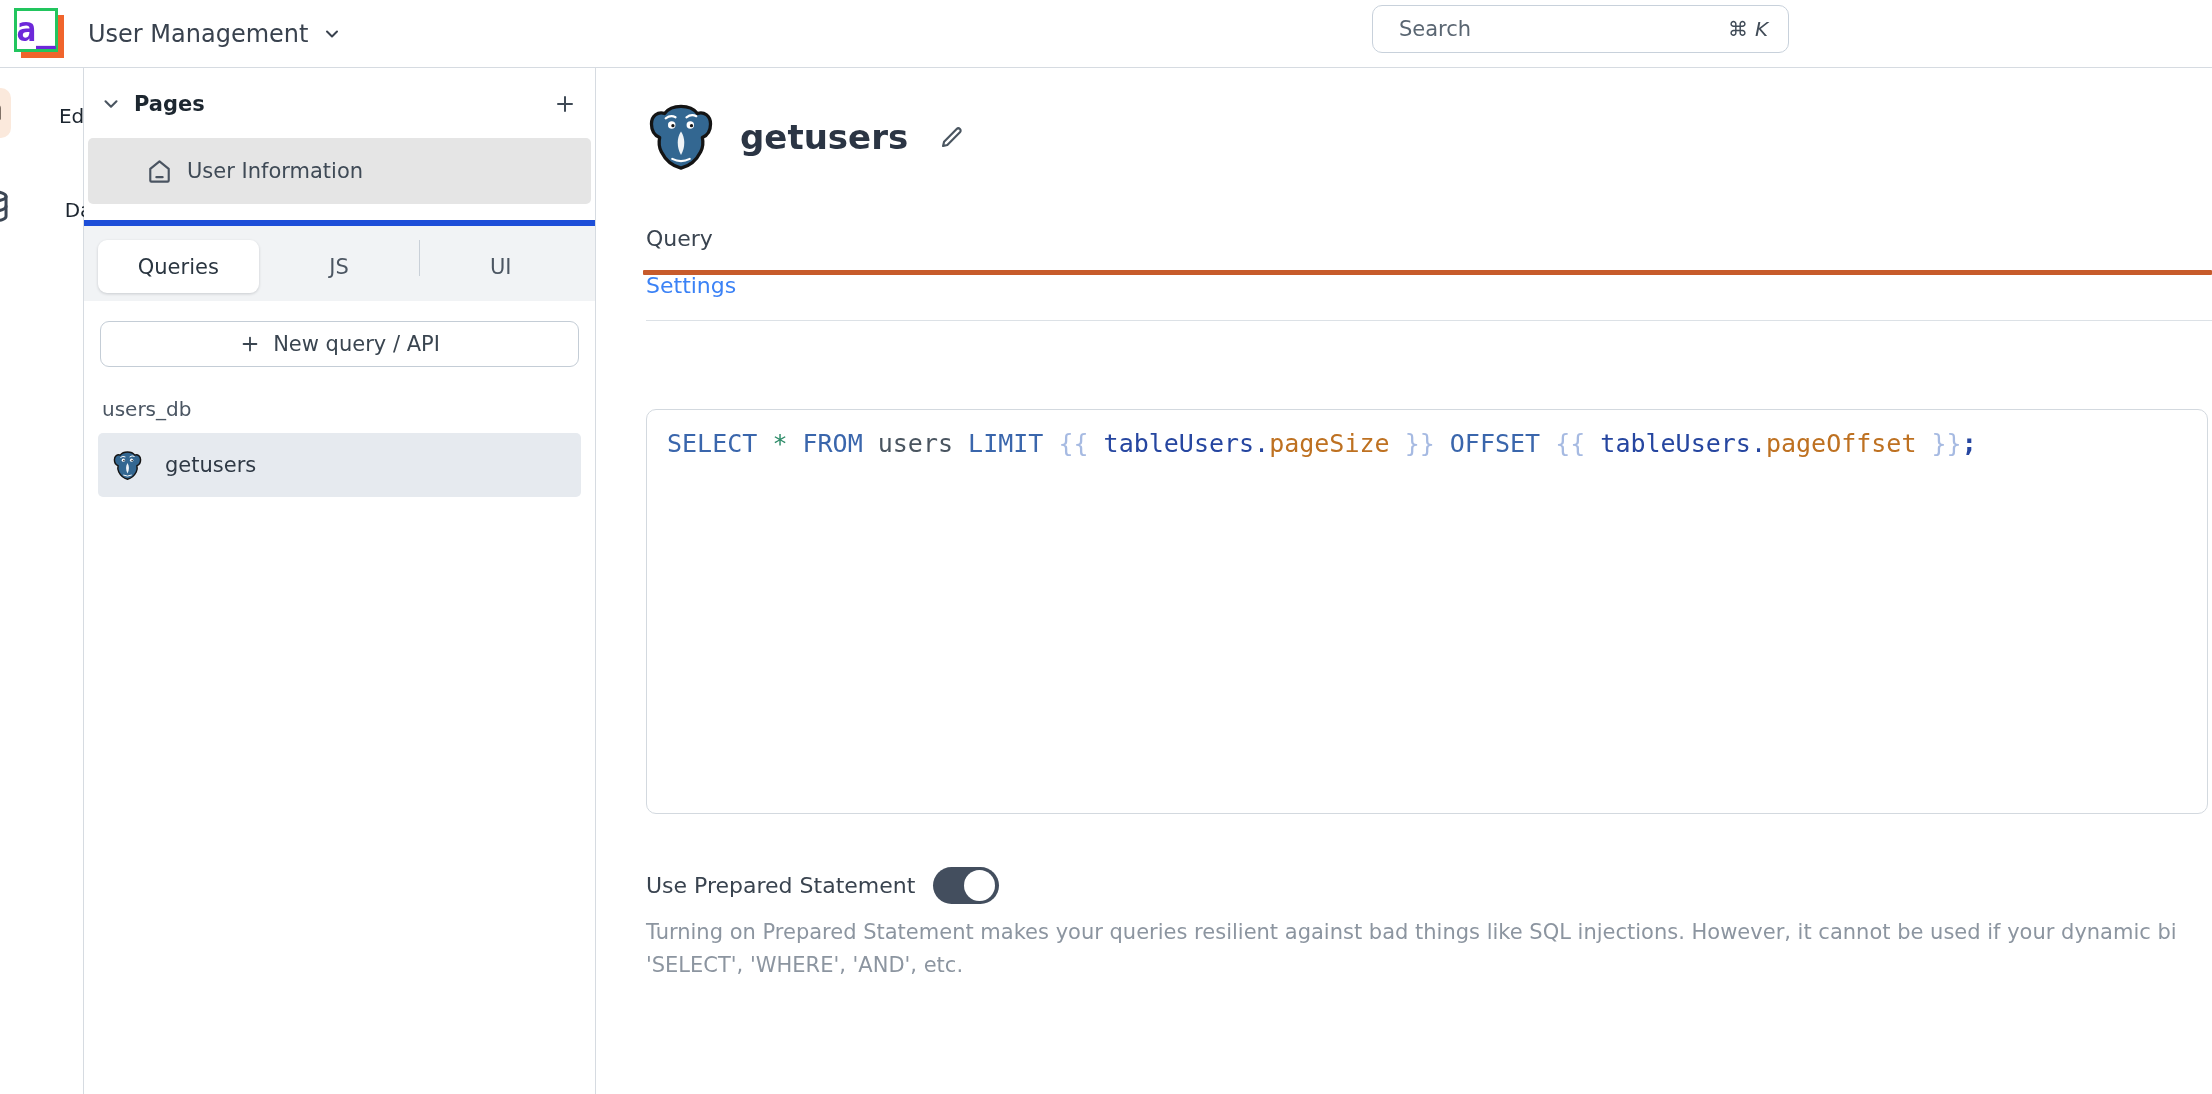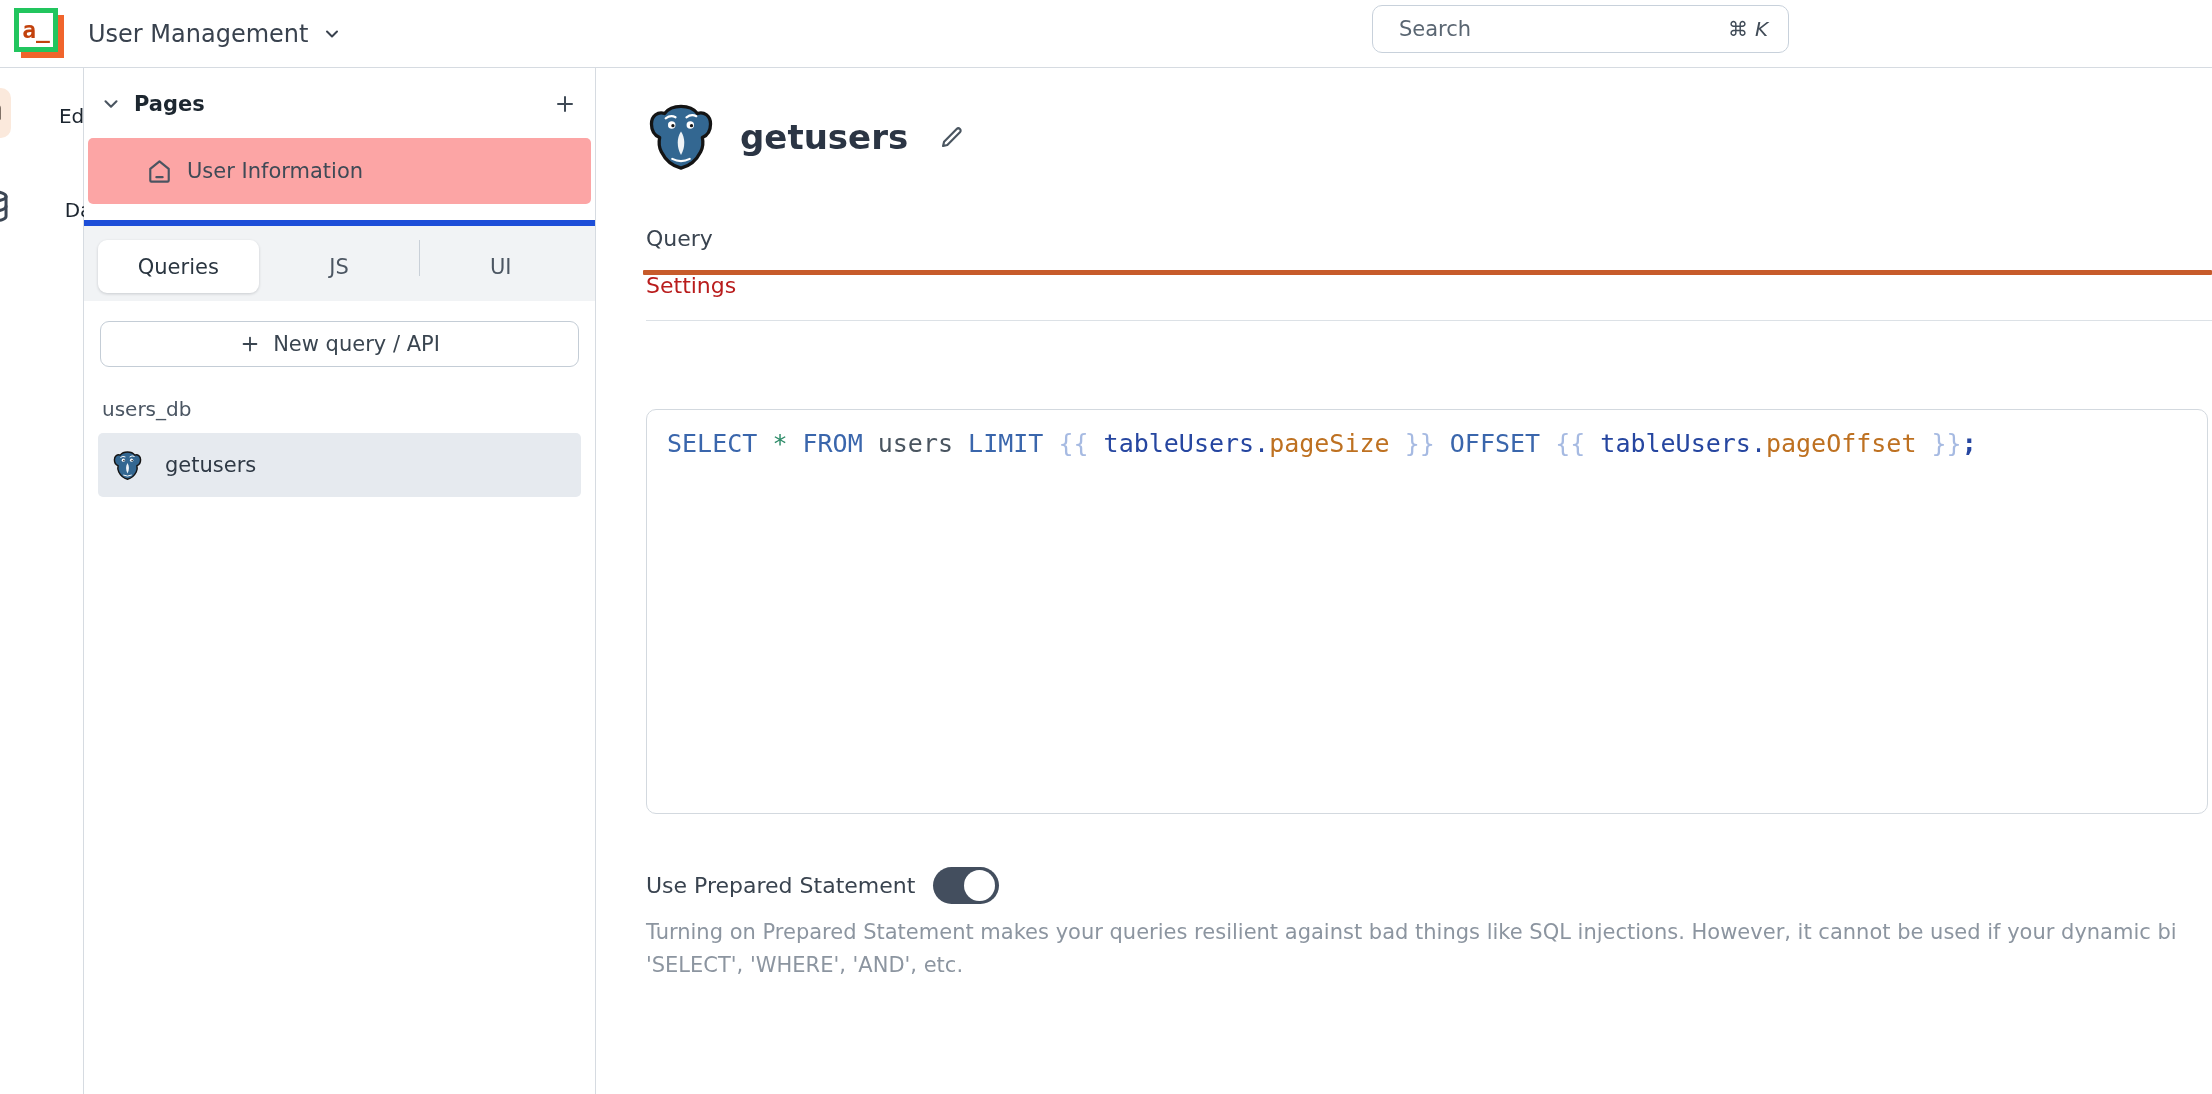--- a/index.html
+++ b/index.html
@@ -5,22 +5,22 @@
   * { margin:0; padding:0; box-sizing:border-box; }
   html,body { width:2212px; height:1094px; overflow:hidden; background:#fff;
               font-family:"DejaVu Sans","Liberation Sans",sans-serif; color:#39434F; }
 
   
   .topbar { position:relative; height:68px; border-bottom:1px solid #D6DBE1;
             display:flex; align-items:center; padding-left:14px; background:#fff; }
   .logo { position:relative; width:52px; height:52px; margin-right:22px; cursor:pointer; }
   .logo .shadow { position:absolute; left:7px; top:7px; width:43px; height:43px; background:#F0642C; }
   .logo .face { position:absolute; left:0; top:0; width:44px; height:44px; background:#fff;
-                border:5px solid #22c55e; display:flex; align-items:center; justify-content:center;
-                font-family:"DejaVu Sans Mono",monospace; font-weight:700; font-size:23px; color:#c2410c; }
+                border:3px solid #22c55e; display:flex; align-items:center; justify-content:center;
+                font-family:"DejaVu Sans Mono",monospace; font-weight:700; font-size:33px; color:#6d28d9; }
   .app-title { display:flex; align-items:flex-start; gap:14px; font-size:24px; font-weight:500; color:#39424E; cursor:pointer; }
   .app-title svg { margin-top:4px; }
   .searchbox { position:absolute; left:1372px; top:5px; width:417px; height:48px;
                border:1px solid #C8D1DB; border-radius:10px; background:#fff;
                display:flex; align-items:center; }
   .searchbox input { border:none; outline:none; background:transparent; flex:1; height:100%;
                      padding:0 90px 0 26px; font-size:21px; color:#39434F;
                      font-family:"DejaVu Sans","Liberation Sans",sans-serif; }
   .searchbox input::placeholder { color:#5A6672; opacity:1; }
   .shortcut { position:absolute; right:20px; top:0; height:100%; display:flex; align-items:center; gap:7px;
@@ -39,21 +39,21 @@
   .rail-item[data-active="true"] .icon-box { background:#FBE9DC; color:#584A40; }
   .rail-item .rail-label { margin-top:6px; font-size:20px; color:#1C252F; }
   .rail-item + .rail-item { margin-top:44px; }
 
   
   .pages-panel { width:512px; border-right:1px solid #D6DBE1; background:#fff; }
   .panel-head { margin-top:12px; height:48px; display:flex; align-items:center; padding:0 18px 0 16px; }
   .panel-head .collapse { color:#4A5560; display:flex; cursor:pointer; }
   .panel-title { margin-left:12px; font-size:21px; font-weight:600; color:#1D2730; }
   .panel-add { margin-left:auto; color:#3F4A56; display:flex; cursor:pointer; }
-  .page-row { margin:10px 4px 0; height:66px; background:#fca5a5; border-radius:5px;
+  .page-row { margin:10px 4px 0; height:66px; background:#e5e5e5; border-radius:5px;
               display:flex; align-items:center; padding-left:58px; cursor:pointer; }
   .page-row .row-icon { color:#4A5461; display:flex; }
   .page-row .row-label { margin-left:14px; font-size:21px; color:#3F4A56; }
   .seg-strip { margin-top:16px; border-top:6px solid #1d4ed8; background:#F1F3F5;
                padding:14px 14px; display:flex; align-items:flex-start; height:81px; }
   .seg { flex:1; height:53px; display:flex; align-items:center; justify-content:center;
          font-size:21px; color:#4C5662; border-radius:9px; cursor:pointer; }
   .seg[data-active="true"] { background:#fff; color:#2A3540; font-weight:500;
                              box-shadow:0 1px 3px rgba(20,30,40,.18); }
   .seg-div { width:1px; height:36px; background:#C9D0D8; }
@@ -65,21 +65,21 @@
   .query-row { margin:12px 14px 0; height:64px; background:#E6EAEF; border-radius:5px;
                display:flex; align-items:center; padding-left:14px; gap:22px; cursor:pointer; }
   .query-row .row-label { font-size:21px; color:#2F3945; }
 
   
   .main { flex:1; padding-left:50px; overflow:hidden; background:#fff; }
   .q-header { margin-top:34px; display:flex; align-items:center; }
   .q-title { margin-left:24px; font-size:34px; font-weight:700; color:#2B3544; }
   .q-edit { margin-left:30px; color:#4A5560; display:flex; cursor:pointer; }
   .q-tabs { margin-top:54px; border-bottom:1px solid #DCE1E6; display:flex;flex-direction:column; }
-  .q-tab { margin-right:30px; padding-bottom:22px; font-size:22px; color:#b91c1c;
+  .q-tab { margin-right:30px; padding-bottom:22px; font-size:22px; color:#3b82f6;
            position:relative; cursor:pointer; }
   .q-tab[data-active="true"] { color:#3A4450; font-weight:500; }
   .q-tab[data-active="true"]::after { content:""; position:absolute; left:-3px; right:-30px;
            bottom:-2px; height:5px; background:#C75B2B; border-radius:1px; }
   .code-box { margin-top:88px; margin-right:4px; height:405px; border:1px solid #D3D9DF;
               border-radius:10px; background:#fff; padding:17px 0 0 20px; cursor:text; }
   .code-line { font-family:"DejaVu Sans Mono","Liberation Mono",monospace; font-size:25px;
                white-space:pre; line-height:33px; }
   .tk-kw { color:#3A66AC; } .tk-st { color:#2E8C69; } .tk-pl { color:#4A5560; }
   .tk-br { color:#A6BAE2; } .tk-ob { color:#2646A0; } .tk-dt { color:#2646A0; }

